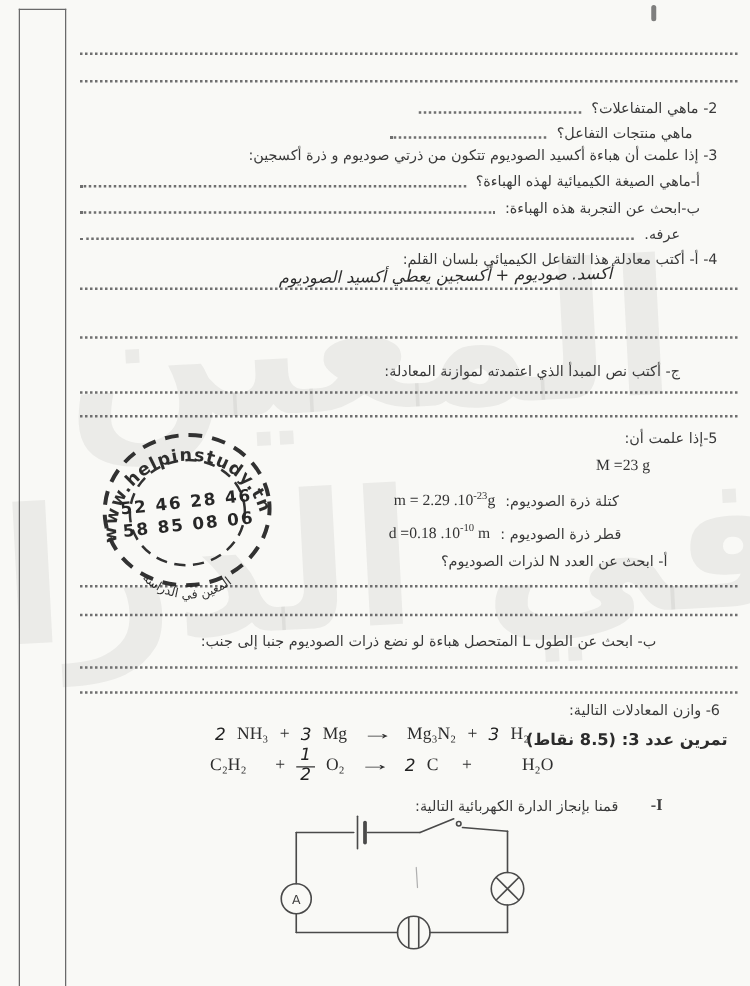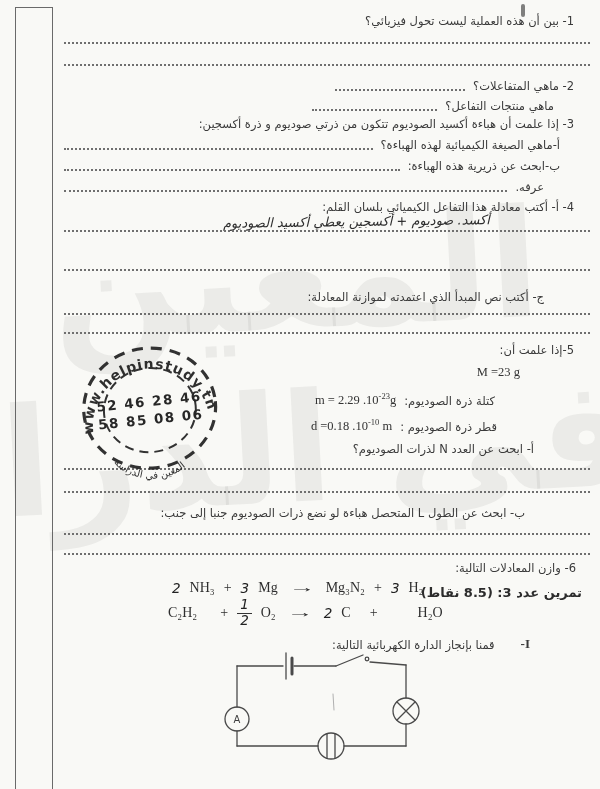--- a/index.html
+++ b/index.html
@@ -42,44 +42,41 @@
 <div class="page">
 
   <div class="margin-col"></div>
   <div class="smudge"></div>
 
   <div class="wm">
     <div>المعين</div>
     <div>في الدراسة</div>
   </div>
 
-  <div class="row" style="top:14px;right:26px">
-    <span>1- بين أن هذه العملية ليست تحول فيزيائي؟</span>
-  </div>
   <div class="dotline" style="top:42px;left:64px;right:10px"></div>
   <div class="dotline" style="top:64px;left:64px;right:10px"></div>
 
   <div class="row" style="top:79px;right:26px;left:64px">
     <span>2- ماهي المتفاعلات؟</span>
     <span class="fill" style="max-width:130px"></span>
   </div>
   <div class="row" style="top:99px;right:46px;left:64px">
     <span>ماهي منتجات التفاعل؟</span>
     <span class="fill" style="max-width:125px"></span>
   </div>
 
   <div class="row" style="top:117px;right:26px">
     <span>3- إذا علمت أن هباءة أكسيد الصوديوم تتكون من ذرتي صوديوم و ذرة أكسجين:</span>
   </div>
   <div class="row" style="top:138px;right:40px;left:64px">
     <span>أ-ماهي الصيغة الكيميائية لهذه الهباءة؟</span>
     <span class="fill"></span>
   </div>
   <div class="row" style="top:159px;right:40px;left:64px">
-    <span>ب-ابحث عن ذريرية هذه الهباءة:</span>
+    <span>ب-ابحث عن التجربة هذه الهباءة:</span>
     <span class="fill"></span>
   </div>
   <div class="row" style="top:180px;right:56px;left:64px">
     <span>عرفه.</span>
     <span class="fill"></span>
   </div>
 
   <div class="row" style="top:200px;right:26px">
     <span>4- أ- أكتب معادلة هذا التفاعل الكيميائي بلسان القلم:</span>
   </div>

